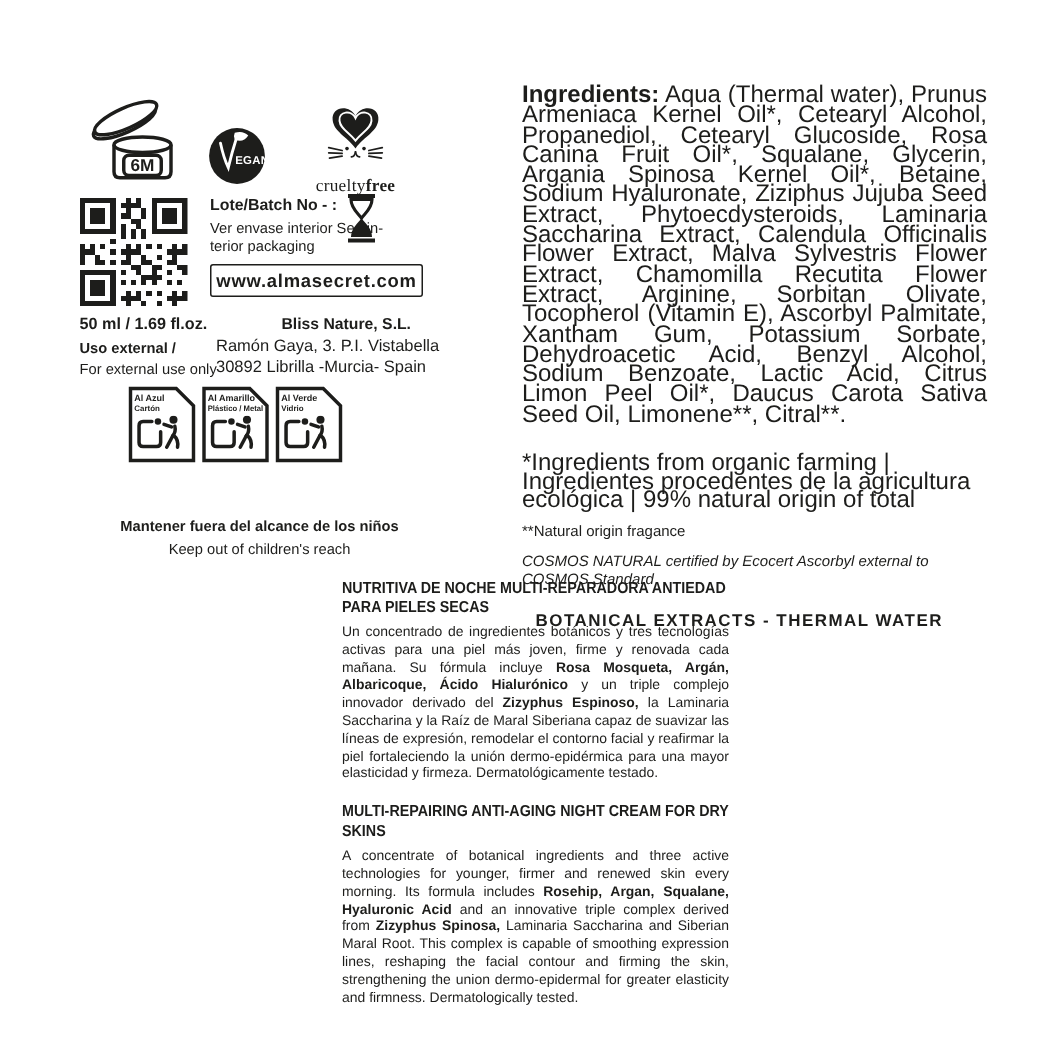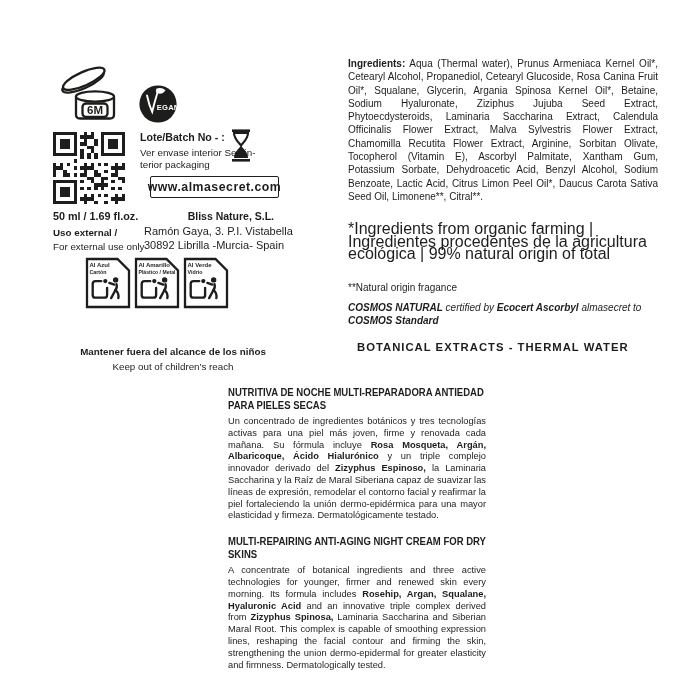--- a/index.html
+++ b/index.html
@@ -14,46 +14,46 @@
   .cruelty { left:204px; top:66px; width:66px; text-align:center; }
   .cruelty-text { margin-top:1px; font-family:"Liberation Serif", serif; font-size:11.5px; letter-spacing:0.2px; }
   .cruelty-text b { font-weight:bold; }
 
   
   .qr { left:53px; top:132px; width:72px; height:72px; }
   .batch { left:140px; top:131px; width:120px; }
   .batch-label { font-weight:bold; font-size:10.6px; margin-bottom:4px; }
   .batch-note { font-size:9.8px; line-height:11.6px; }
   .hourglass { left:230px; top:129px; }
-  .web-box { left:150px; top:176px; width:129px; height:22px; border:1.7px solid #1d1d1b; border-radius:2px;
+  .web-box { left:140px; top:176px; width:142px; height:22px; border:1.7px solid #1d1d1b; border-radius:2px;
              display:flex; align-items:center; justify-content:center;
              font-weight:bold; font-size:12.3px; letter-spacing:0.5px; }
 
   
   .volume { left:53px; top:210px; }
   .vol-size { font-weight:bold; font-size:10.8px; margin-bottom:4px; }
   .vol-es { font-weight:bold; font-size:9.8px; line-height:13.5px; }
   .vol-en { font-size:9.8px; line-height:13.5px; }
   .company { left:144px; top:210px; width:130px; text-align:right; white-space:nowrap; }
   .co-name { font-weight:bold; font-size:10.5px; margin-bottom:3px; }
   .co-line { font-size:11px; line-height:13.5px; }
 
   
   .bins { left:85px; top:257px; display:flex; gap:3px; }
   .warning { left:58px; top:344px; width:230px; text-align:center; font-size:9.8px; line-height:15px; }
   .warning .w-es { font-weight:bold; }
 
   
   .ing-col { left:348px; top:57px; width:310px; }
-  .ing-par { font-size:10px; line-height:13.3px; text-align:justify; }
+  .ing-par { font-size:16px; line-height:13.3px; text-align:justify; }
   .ing-par b { font-weight:bold; }
   .fn1 { margin-top:20px; font-size:16px; line-height:12.6px; }
-  .fn2 { margin-top:21px; font-size:10px; }
+  .fn2 { margin-top:8px; font-size:10px; }
   .cosmos { margin-top:9px; font-style:italic; font-size:10px; line-height:12.6px; }
-  .cosmos b { font-weight:bold; }
+  .cosmos b { font-weight:normal; }
   .tagline { margin-top:14px; padding-left:9px; font-weight:bold; font-size:11.3px; letter-spacing:1px; }
 
   
   .desc { left:228px; top:386px; width:258px; }
   .desc h3 { width:287px; transform:scaleX(0.9); transform-origin:0 0;
              font-size:10.6px; line-height:13px; font-weight:bold; margin:0 0 4px; }
   .desc p { font-size:9.3px; line-height:11.8px; text-align:justify; margin:0 0 13px; }
   .desc p b { font-weight:bold; }
 
   svg text { font-family:"Liberation Sans", sans-serif; }
@@ -96,20 +96,39 @@
 
   <div class="abs vegan">
     <svg width="38" height="38" viewBox="0 0 38 38">
       <circle cx="19" cy="19" r="18.6" fill="#1d1d1b"></circle>
       <path d="M17.5,3.5 Q23,1.8 26.5,5.3 Q23,10.5 17.5,8 Q16.4,5.5 17.5,3.5 Z" fill="#fff"></path>
       <path d="M8,10.5 Q10,20 13.2,26.8 Q15.5,17 18.6,7.2" fill="none" stroke="#fff" stroke-width="1.9" stroke-linecap="round"></path>
       <text x="17.8" y="24.5" font-size="7.6" font-weight="bold" fill="#fff" letter-spacing="0.2">EGAN</text>
     </svg>
   </div>
 
+  <div class="abs cruelty">
+    <svg width="42" height="46" viewBox="0 0 40 42">
+      <path d="M20,10 C16.5,2.5 4.5,3.5 5.5,12.5 C6.3,20 14,22.5 20,30.5 C26,22.5 33.7,20 34.5,12.5 C35.5,3.5 23.5,2.5 20,10 Z" fill="#1d1d1b"></path>
+      <path d="M20,10 C16.5,2.5 4.5,3.5 5.5,12.5 C6.3,20 14,22.5 20,30.5 C26,22.5 33.7,20 34.5,12.5 C35.5,3.5 23.5,2.5 20,10 Z" transform="translate(20,14) scale(0.70) translate(-20,-14)" fill="none" stroke="#fff" stroke-width="1.8"></path>
+      <g stroke="#1d1d1b" stroke-width="1.1" stroke-linecap="round" fill="none">
+        <path d="M3,30 L11.5,31.8"></path>
+          <path d="M3,33.3 L11.5,33.6"></path>
+          <path d="M3.5,36.6 L11.5,35.4"></path>
+        <path d="M37,30 L28.5,31.8"></path>
+          <path d="M37,33.3 L28.5,33.6"></path>
+          <path d="M36.5,36.6 L28.5,35.4"></path>
+        <path d="M20,32.6 Q19.5,35.6 17.4,35.9"></path>
+          <path d="M20,32.6 Q20.5,35.6 22.6,35.9"></path>
+      </g>
+      <circle cx="14.6" cy="30.6" r="1.15" fill="#1d1d1b"></circle>
+      <circle cx="25.4" cy="30.6" r="1.15" fill="#1d1d1b"></circle>
+    </svg>
+    <div class="cruelty-text"><span>cruelty</span><b>free</b></div>
+  </div>
 
   <div class="abs qr">
     <svg width="72" height="72" viewBox="0 0 21 21" shape-rendering="crispEdges">
       <rect x="0" y="0" width="21" height="21" fill="#fff"></rect>
       <g fill="#1d1d1b">
         <path id="qr-modules" d="M9,0h1v1h-1zM11,0h1v1h-1zM8,1h1v1h-1zM9,1h1v1h-1zM10,1h1v1h-1zM11,1h1v1h-1zM9,2h1v1h-1zM12,2h1v1h-1zM8,3h1v1h-1zM9,3h1v1h-1zM12,3h1v1h-1zM10,4h1v1h-1zM11,4h1v1h-1zM8,5h1v1h-1zM11,5h1v1h-1zM8,6h1v1h-1zM10,6h1v1h-1zM12,6h1v1h-1zM8,7h1v1h-1zM10,7h1v1h-1zM12,7h1v1h-1zM6,8h1v1h-1zM0,9h1v1h-1zM2,9h1v1h-1zM4,9h1v1h-1zM9,9h1v1h-1zM11,9h1v1h-1zM13,9h1v1h-1zM15,9h1v1h-1zM18,9h1v1h-1zM20,9h1v1h-1zM0,10h1v1h-1zM1,10h1v1h-1zM2,10h1v1h-1zM6,10h1v1h-1zM8,10h1v1h-1zM9,10h1v1h-1zM10,10h1v1h-1zM11,10h1v1h-1zM17,10h1v1h-1zM18,10h1v1h-1zM19,10h1v1h-1zM20,10h1v1h-1zM0,11h1v1h-1zM3,11h1v1h-1zM9,11h1v1h-1zM12,11h1v1h-1zM15,11h1v1h-1zM18,11h1v1h-1zM0,12h1v1h-1zM3,12h1v1h-1zM4,12h1v1h-1zM6,12h1v1h-1zM8,12h1v1h-1zM9,12h1v1h-1zM12,12h1v1h-1zM13,12h1v1h-1zM17,12h1v1h-1zM18,12h1v1h-1zM10,13h1v1h-1zM11,13h1v1h-1zM14,13h1v1h-1zM15,13h1v1h-1zM19,13h1v1h-1zM20,13h1v1h-1zM8,14h1v1h-1zM11,14h1v1h-1zM14,14h1v1h-1zM17,14h1v1h-1zM20,14h1v1h-1zM12,15h1v1h-1zM13,15h1v1h-1zM14,15h1v1h-1zM15,15h1v1h-1zM8,16h1v1h-1zM10,16h1v1h-1zM12,16h1v1h-1zM14,16h1v1h-1zM17,16h1v1h-1zM19,16h1v1h-1zM9,18h1v1h-1zM11,18h1v1h-1zM13,18h1v1h-1zM15,18h1v1h-1zM18,18h1v1h-1zM20,18h1v1h-1zM8,19h1v1h-1zM9,19h1v1h-1zM10,19h1v1h-1zM11,19h1v1h-1zM17,19h1v1h-1zM18,19h1v1h-1zM19,19h1v1h-1zM20,19h1v1h-1zM9,20h1v1h-1zM12,20h1v1h-1zM15,20h1v1h-1zM18,20h1v1h-1z"></path>
         <rect x="0" y="0" width="7" height="7"></rect>
           <rect x="1" y="1" width="5" height="5" fill="#fff"></rect>
           <rect x="2" y="2" width="3" height="3"></rect>
         <rect x="14" y="0" width="7" height="7"></rect>
@@ -178,21 +197,21 @@
 
   <div class="abs warning">
     <div class="w-es">Mantener fuera del alcance de los niños</div>
     <div class="w-en">Keep out of children's reach</div>
   </div>
 
   <div class="abs ing-col">
     <p class="ing-par"><b>Ingredients:</b><span> Aqua (Thermal water), Prunus Armeniaca Kernel Oil*, Cetearyl Alcohol, Propanediol, Cetearyl Glucoside, Rosa Canina Fruit Oil*, Squalane, Glycerin, Argania Spinosa Kernel Oil*, Betaine, Sodium Hyaluronate, Ziziphus Jujuba Seed Extract, Phytoecdysteroids, Laminaria Saccharina Extract, Calendula Officinalis Flower Extract, Malva Sylvestris Flower Extract, Chamomilla Recutita Flower Extract, Arginine, Sorbitan Olivate, Tocopherol (Vitamin E), Ascorbyl Palmitate, Xantham Gum, Potassium Sorbate, Dehydroacetic Acid, Benzyl Alcohol, Sodium Benzoate, Lactic Acid, Citrus Limon Peel Oil*, Daucus Carota Sativa Seed Oil, Limonene**, Citral**.</span></p>
     <p class="fn1">*Ingredients from organic farming | Ingredientes procedentes de la agricultura ecológica | 99% natural origin of total</p>
     <p class="fn2">**Natural origin fragance</p>
-    <p class="cosmos"><b>COSMOS NATURAL</b><span> certified by </span><b>Ecocert Ascorbyl</b><span> almasecret to </span><b>COSMOS Standard</b></p>
+    <p class="cosmos"><b>COSMOS NATURAL</b><span> certified by </span><b>Ecocert Ascorbyl</b><span> external to </span><b>COSMOS Standard</b></p>
     <div class="tagline">BOTANICAL EXTRACTS - THERMAL WATER</div>
   </div>
 
   <div class="abs desc">
     <h3>NUTRITIVA DE NOCHE MULTI-REPARADORA ANTIEDAD PARA PIELES SECAS</h3>
     <p><span>Un concentrado de ingredientes botánicos y tres tecnologías activas para una piel más joven, firme y renovada cada mañana. Su fórmula incluye </span><b>Rosa Mosqueta, Argán, Albaricoque, Ácido Hialurónico</b><span> y un triple complejo innovador derivado del </span><b>Zizyphus Espinoso,</b><span> la Laminaria Saccharina y la Raíz de Maral Siberiana capaz de suavizar las líneas de expresión, remodelar el contorno facial y reafirmar la piel fortaleciendo la unión dermo-epidérmica para una mayor elasticidad y firmeza. Dermatológicamente testado.</span></p>
     <h3>MULTI-REPAIRING ANTI-AGING NIGHT CREAM FOR DRY SKINS</h3>
     <p><span>A concentrate of botanical ingredients and three active technologies for younger, firmer and renewed skin every morning. Its formula includes </span><b>Rosehip, Argan, Squalane, Hyaluronic Acid</b><span> and an innovative triple complex derived from </span><b>Zizyphus Spinosa,</b><span> Laminaria Saccharina and Siberian Maral Root. This complex is capable of smoothing expression lines, reshaping the facial contour and firming the skin, strengthening the union dermo-epidermal for greater elasticity and firmness. Dermatologically tested.</span></p>
   </div>
 

